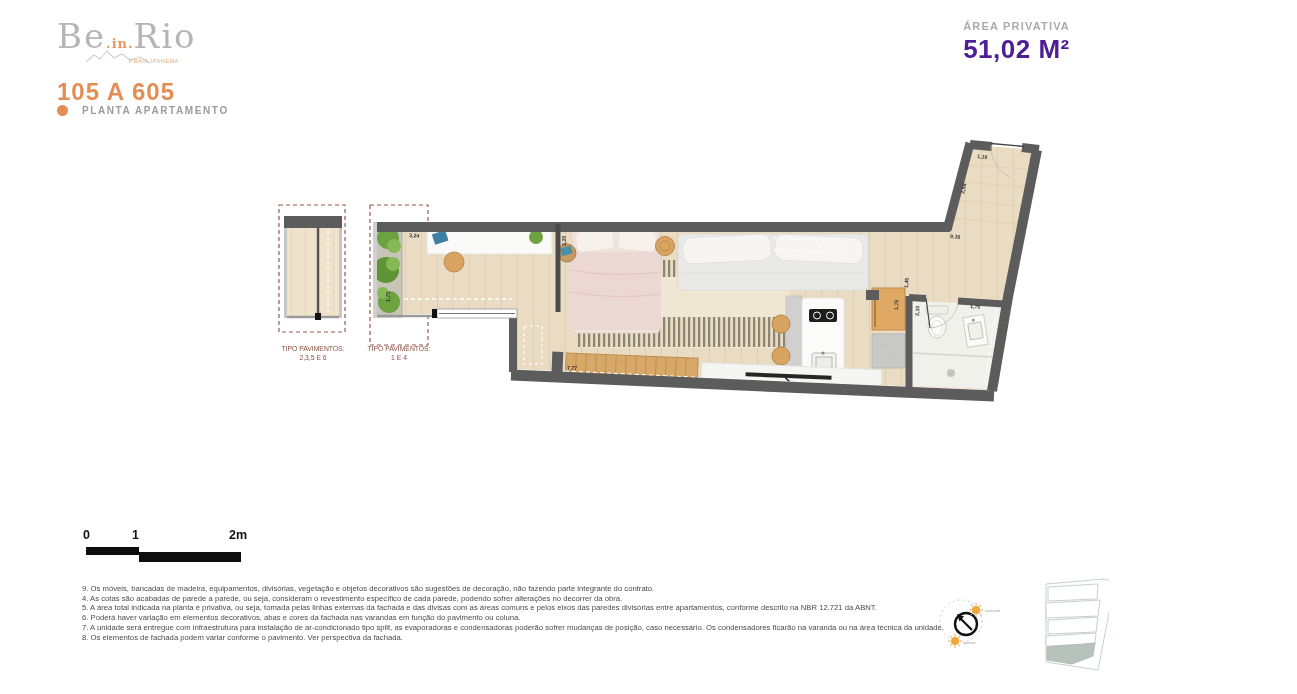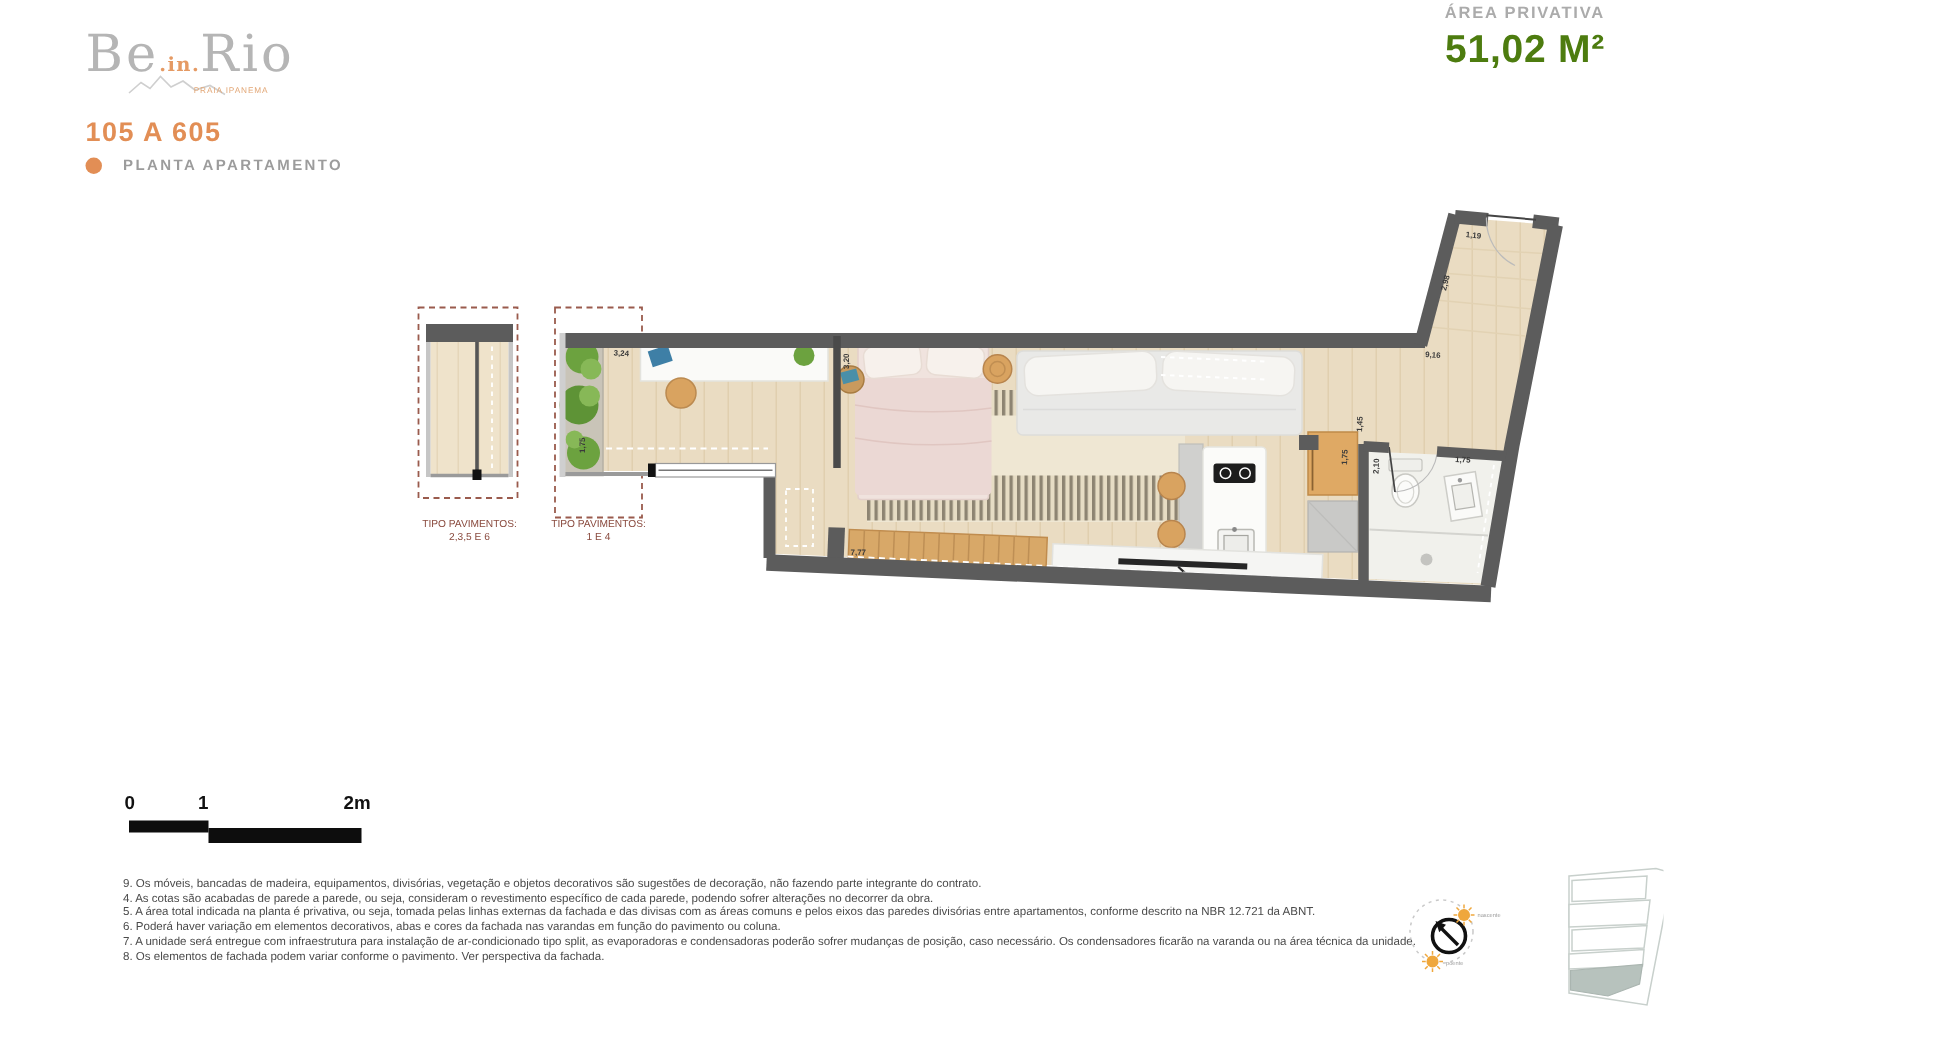--- a/index.html
+++ b/index.html
@@ -9,28 +9,28 @@
     font-family:"Liberation Sans", sans-serif; overflow:hidden;
   }
   
   .brand { position:absolute; left:57px; top:16px; width:150px; }
   .logo-line { white-space:nowrap; font-family:"DejaVu Serif", serif; color:#b5b5b5; }
   .logo-big { font-size:34px; letter-spacing:2px; }
   .logo-in { font-size:13px; color:#e59a64; font-weight:bold; letter-spacing:1px; }
   .logo-tagline { position:absolute; left:0; top:42px; width:122px; text-align:right;
     font-size:5.5px; color:#e3a878; letter-spacing:.6px; }
   .logo-squiggle { position:absolute; left:28px; top:30px; }
-  .unit-code { position:absolute; left:57px; top:78px; font-size:18px; font-weight:bold;
+  .unit-code { position:absolute; left:57px; top:78px; font-size:24px; font-weight:bold;
     color:#e28e55; letter-spacing:1px; }
   .plan-type { position:absolute; left:57px; top:105px; display:flex; align-items:center; }
   .plan-dot { width:11px; height:11px; border-radius:50%; background:#e28e55; margin-right:14px; }
   .plan-type-label { font-size:10px; font-weight:bold; color:#9c9c9c; letter-spacing:1.6px; }
-  .area-block { position:absolute; right:39px; top:3px; text-align:right; }
+  .area-block { position:absolute; right:39px; top:20px; }
   .area-label { font-size:11px; font-weight:bold; color:#ababab; letter-spacing:1.2px; }
-  .area-value { font-size:26px; font-weight:bold; color:#4d7c0f; margin-top:2px; letter-spacing:.5px; }
+  .area-value { font-size:26px; font-weight:bold; color:#4c1d95; margin-top:2px; letter-spacing:.5px; }
   
   .plan-wrap { position:absolute; left:278px; top:120px; width:790px; height:310px; }
   .dim { font-family:"Liberation Sans", sans-serif; font-size:5.3px; font-weight:bold; fill:#3b3b3b; }
   .variant-label { font-family:"Liberation Sans", sans-serif; font-size:6.8px; fill:#8a4b3f; }
   
   .scalebar { position:absolute; left:83px; top:528px; width:190px; height:42px;
     color:#111; font-weight:bold; font-size:12.5px; }
   .sb-0 { position:absolute; left:0; top:0; }
   .sb-1 { position:absolute; left:49px; top:0; }
   .sb-3 { position:absolute; left:146px; top:0; }

